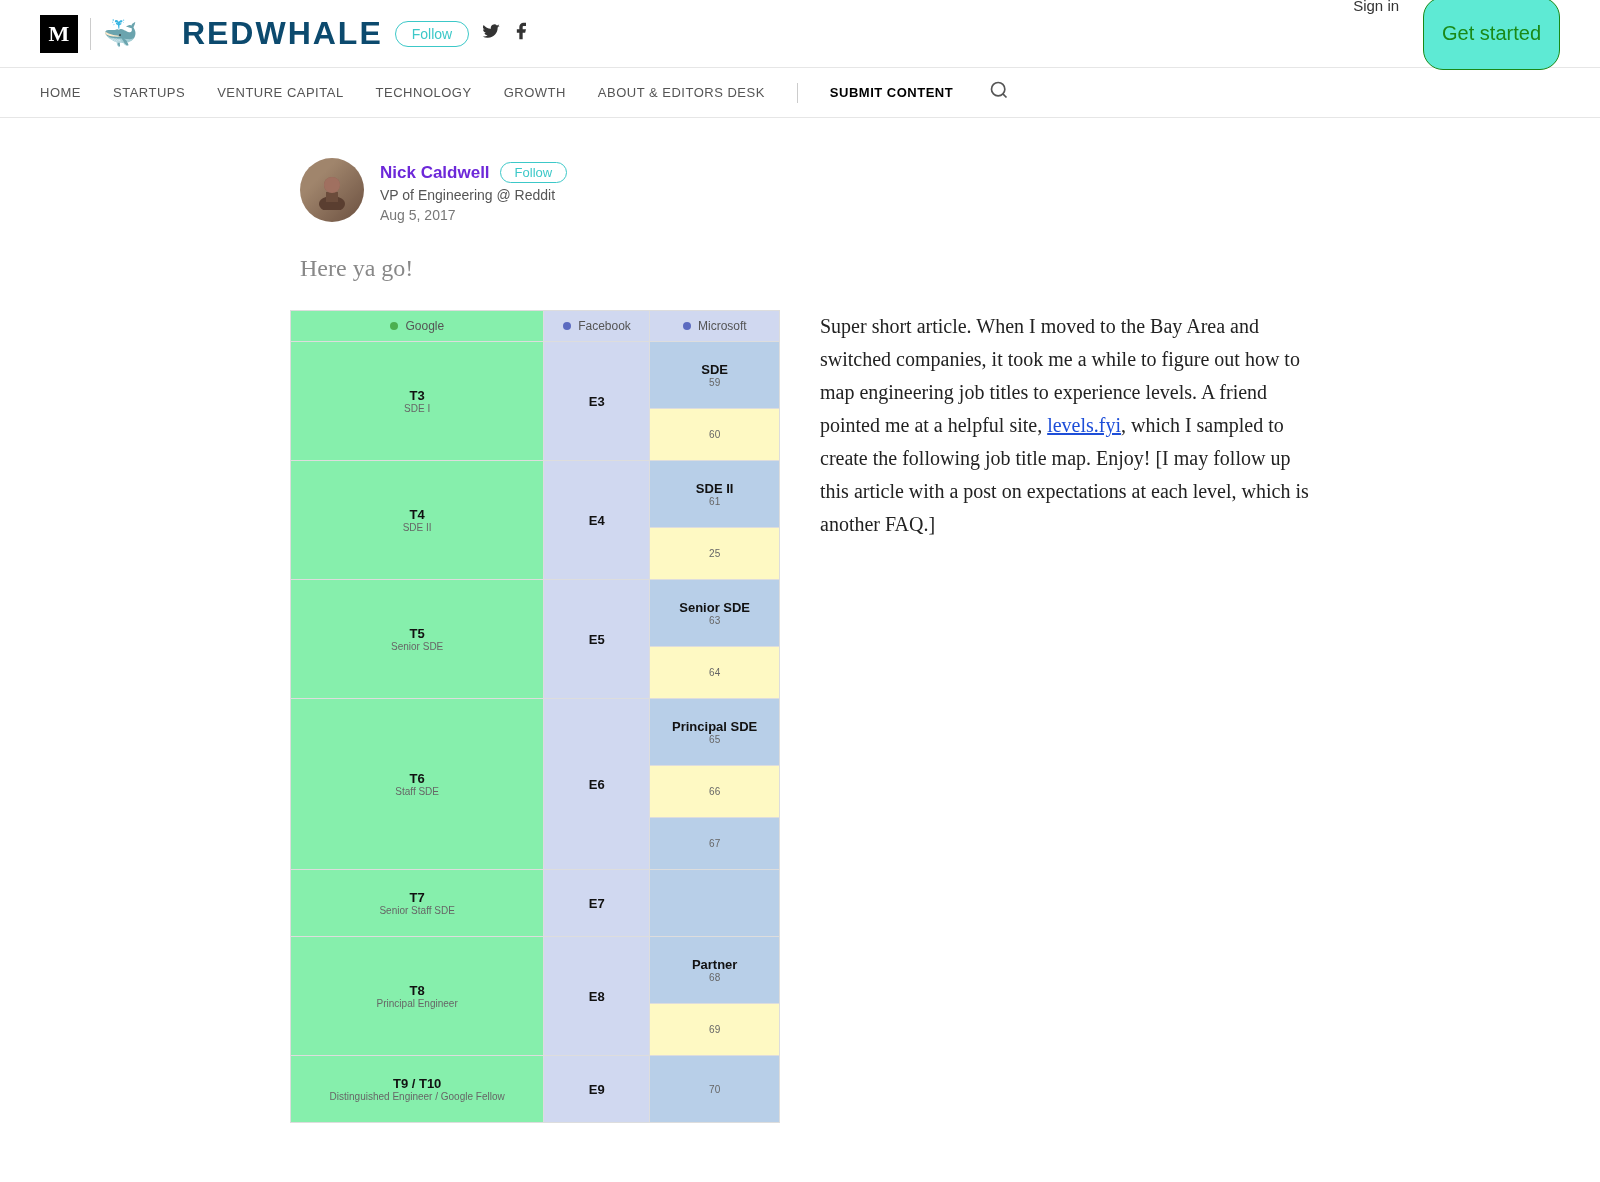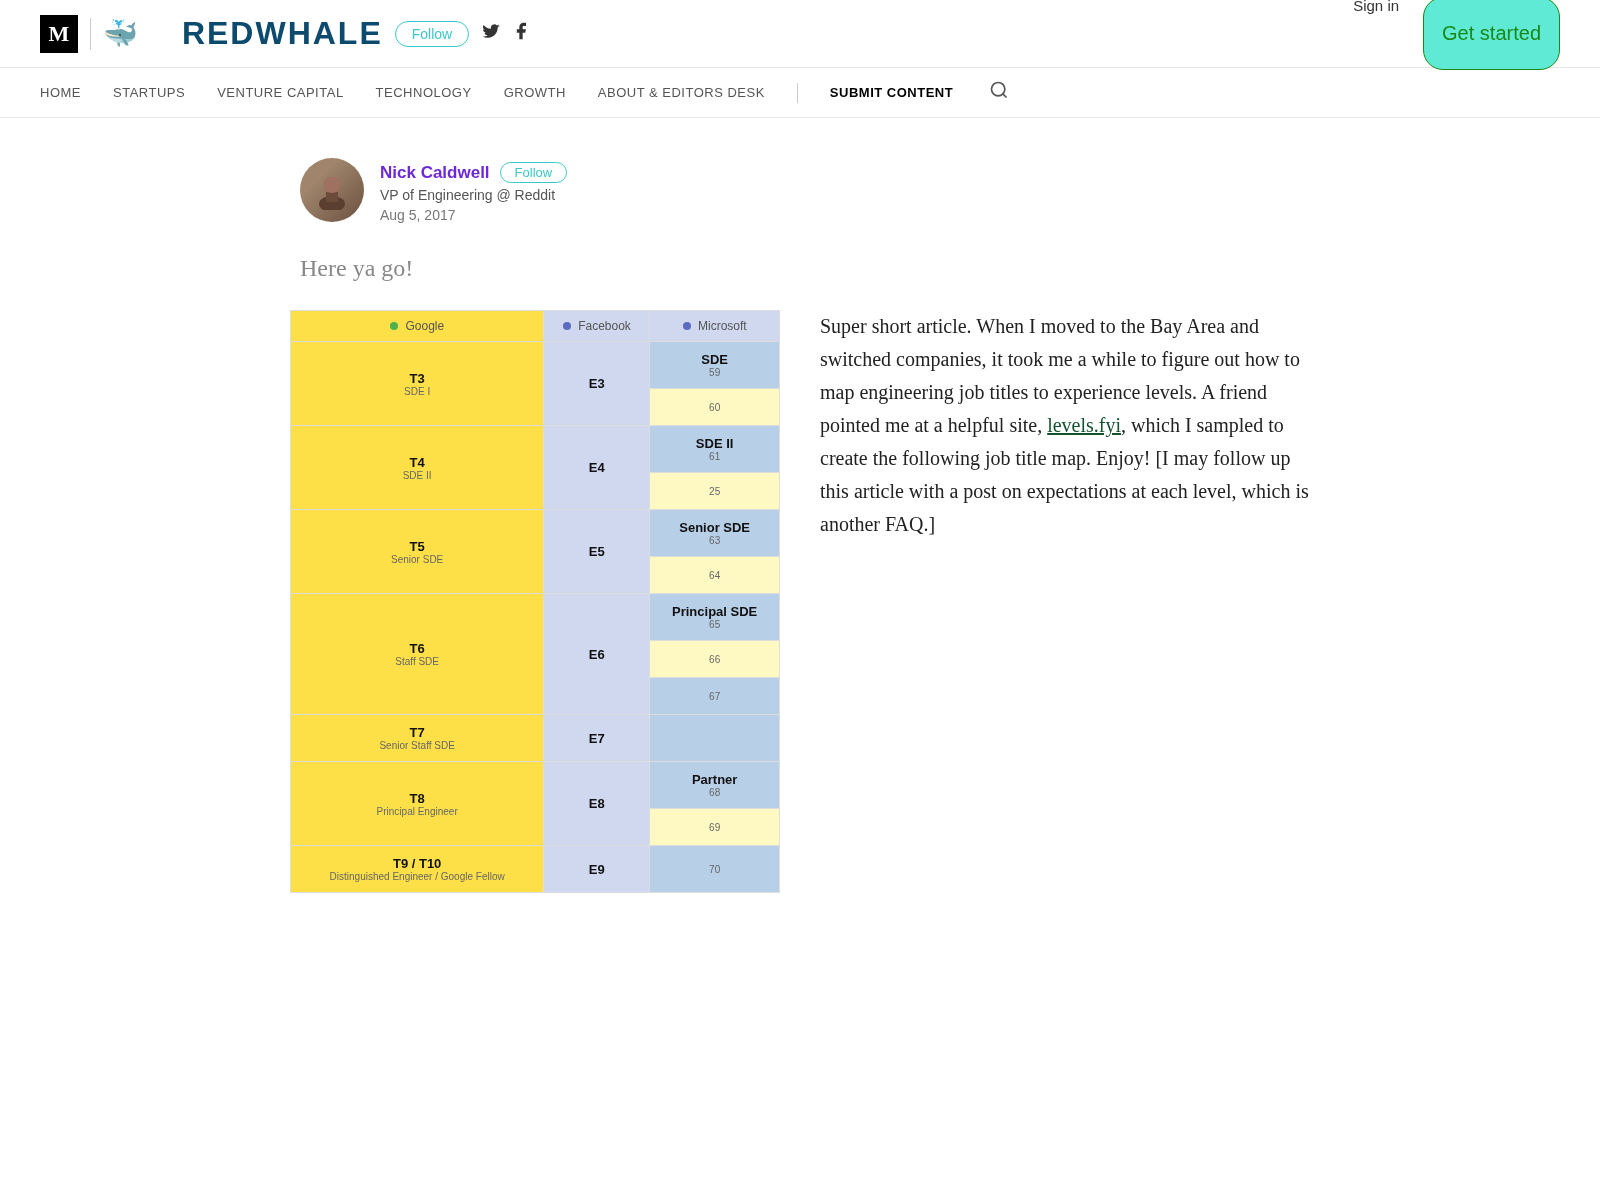--- a/index.html
+++ b/index.html
@@ -169,28 +169,28 @@
       color: #555;
       border: 1px solid #ddd;
     }
     .eng-table td {
       padding: 0;
       text-align: center;
       border: 1px solid #ddd;
       vertical-align: middle;
     }
     .cell-inner {
-      padding: 10px 4px;
+      padding: 20px 4px;
       display: flex; flex-direction: column; align-items: center; justify-content: center;
       min-height: 36px;
     }
     .cell-label { font-size: 13px; font-weight: 600; }
     .cell-sub { font-size: 10px; color: #666; }
 
-    .col-google { background-color: #fde047; }
+    .col-google { background-color: #86efac; }
     .col-facebook { background-color: #d0d8f0; }
     .col-microsoft-title { background-color: #d0d8f0; }
     .col-ms-a { background-color: #b8cfe8; }
     .col-ms-b { background-color: #fef9c3; }
 
     .header-dot {
       display: inline-block; width: 8px; height: 8px; border-radius: 50%;
       margin-right: 4px;
     }
     .dot-google { background: #4caf50; }
@@ -199,21 +199,21 @@
 
     
     #article-text {
       flex: 1;
       font-size: 20px;
       line-height: 1.65;
       font-family: Georgia, 'Times New Roman', serif;
       color: #222;
     }
     #article-text a {
-      color: #14532d; text-decoration: underline;
+      color: #1d4ed8; text-decoration: underline;
     }
   </style>
 </head>
 <body>
 
 <header id="header">
   <div id="header-left">
     <div class="medium-logo">M</div>
     <div class="divider-v"></div>
     <div class="brand-logo">

